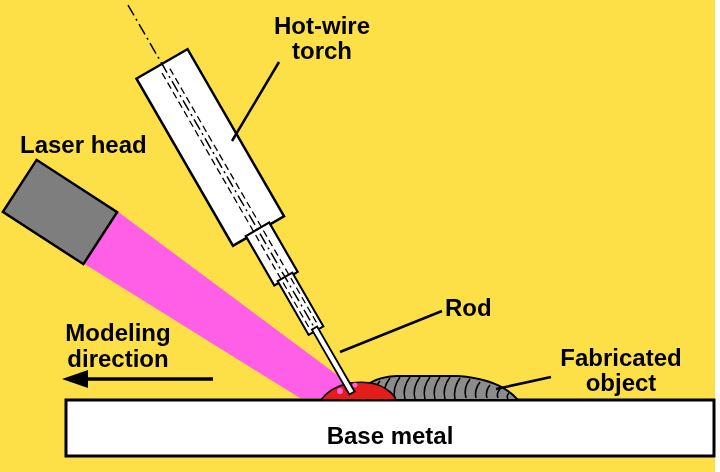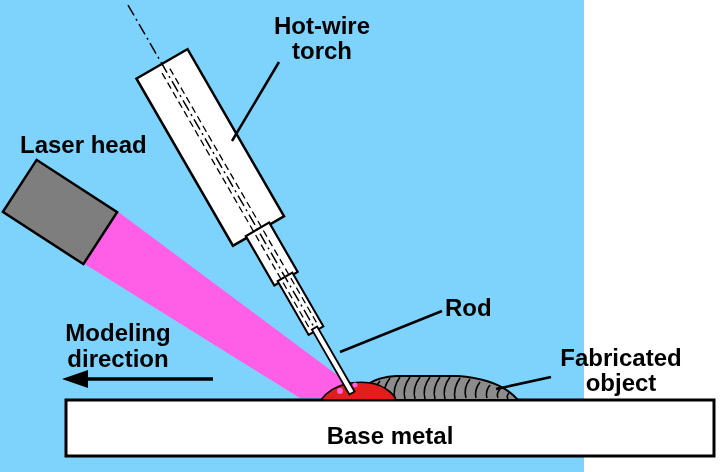--- a/index.html
+++ b/index.html
@@ -1,18 +1,18 @@
 <!DOCTYPE html>
 <html><head>
 <meta charset="utf-8">
 <style>
   * { margin: 0; padding: 0; box-sizing: border-box; }
   html, body { background: #ffffff; }
   body { width: 720px; height: 472px; overflow: hidden; }
-  .stage { width: 584px; height: 472px; background: #7dd3fc; }
+  .stage { width: 715px; height: 472px; background: #fde047; }
   svg { display: block; }
   .lbl {
     font-family: "Liberation Sans", "DejaVu Sans", sans-serif;
     font-weight: 700;
     font-size: 24px;
     fill: #000;
   }
   .ol { stroke: #000; }
   .nofill { fill: none; }
 </style>

